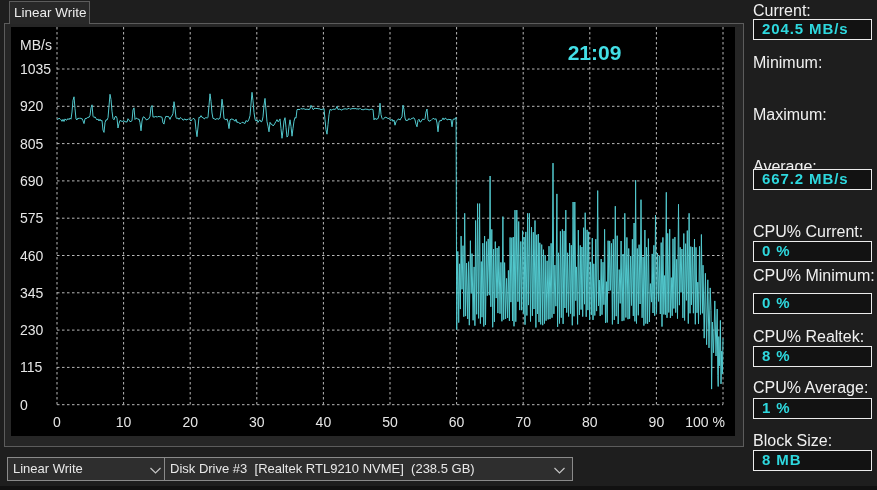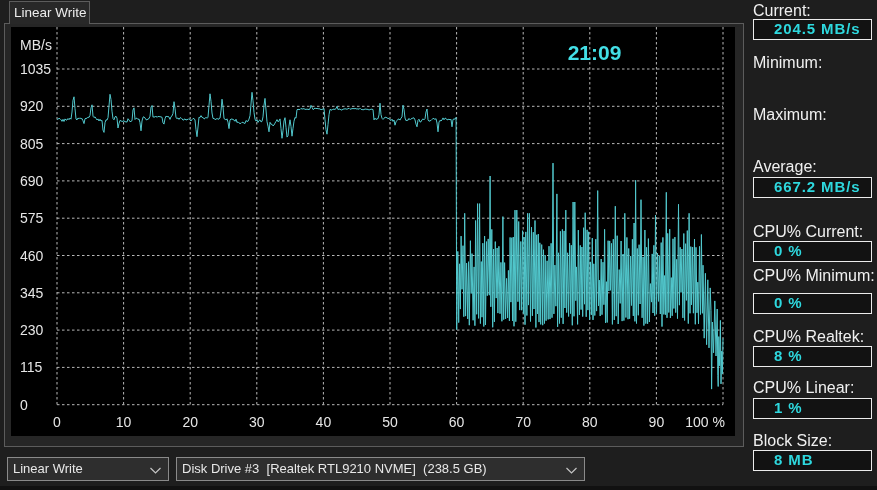--- a/index.html
+++ b/index.html
@@ -6,21 +6,21 @@
 #panel { position:absolute; left:4px; top:23px; width:740px; height:424px;
   border:1px solid #5c5c5c; background:#262626; }
 #tab { position:absolute; left:9px; top:1px; width:81px; height:23px;
   border:1px solid #5c5c5c; border-bottom:none; background:#282828; z-index:3;
   color:#ededed; font-size:13.5px; line-height:22px; padding-left:4px; white-space:nowrap; }
 #chart { position:absolute; left:11px; top:27px; z-index:2; }
 #side { position:absolute; left:744px; top:0; width:133px; height:490px; }
 .lab { position:absolute; left:9px; color:#f0f0f0; font-size:16px; }
 .vbox { position:absolute; left:9px; width:119px; height:21px; border:1.5px solid #ececec;
   background:#121212; color:#2ed8de; font-weight:bold; font-size:15px; line-height:18px;
-  padding-left:20px; letter-spacing:0.9px; }
+  padding-left:8px; letter-spacing:0.9px; }
 .combo { position:absolute; top:457px; height:24px; background:#2e2e2e;
   border:1px solid #8a8a8a; color:#e8e8e8; font-size:13px; line-height:22px; padding-left:5px; }
 .combo svg { position:absolute; right:7px; top:9px; }
 #bstrip { position:absolute; left:0; top:486px; width:877px; height:4px; background:#111; }
 </style></head><body>
 <div id="tab">Linear Write</div>
 <div id="panel"></div>
 <svg id="chart" width="724" height="409">
 <rect x="0" y="0" width="724" height="409" fill="#000"></rect>
 <g stroke="#b8b8b8" stroke-width="1" stroke-dasharray="2.5 2.5">
@@ -72,34 +72,34 @@
 </g>
 <text x="583.5" y="33" text-anchor="middle" fill="#43dfe6" font-size="21px" font-weight="bold">21:09</text>
 <path d="M46.0 92.3 L47.0 92.2 L48.0 91.3 L49.0 91.8 L50.0 92.8 L51.0 94.4 L52.0 92.3 L53.0 94.5 L54.0 91.9 L55.0 93.1 L56.0 93.0 L57.0 91.5 L58.0 92.7 L59.0 91.0 L60.0 92.2 L61.0 85.0 L62.0 73.3 L63.0 69.8 L64.0 81.5 L65.0 92.1 L66.0 92.9 L67.0 91.0 L68.0 91.8 L69.0 90.8 L70.0 91.9 L71.0 91.5 L72.0 93.8 L73.0 96.6 L74.0 91.7 L75.0 91.3 L76.0 91.3 L77.0 90.1 L78.0 90.4 L79.0 88.4 L80.0 80.8 L81.0 77.8 L82.0 89.2 L83.0 90.6 L84.0 89.8 L85.0 91.4 L86.0 93.0 L87.0 91.9 L88.0 94.0 L89.0 92.2 L90.0 94.0 L91.0 93.4 L92.0 103.1 L93.0 105.4 L94.0 95.7 L95.0 92.8 L96.0 93.1 L97.0 90.7 L98.0 79.0 L99.0 67.3 L100.0 72.5 L101.0 84.2 L102.0 91.7 L103.0 92.8 L104.0 89.9 L105.0 89.2 L106.0 91.2 L107.0 101.0 L108.0 96.5 L109.0 93.4 L110.0 93.9 L111.0 94.4 L112.0 94.3 L113.0 93.5 L114.0 95.0 L115.0 94.6 L116.0 95.2 L117.0 91.7 L118.0 93.0 L119.0 94.7 L120.0 94.3 L121.0 93.7 L122.0 83.0 L123.0 80.8 L124.0 92.5 L125.0 91.3 L126.0 91.2 L127.0 92.5 L128.0 91.9 L129.0 95.7 L130.0 103.8 L131.0 94.0 L132.0 90.2 L133.0 89.8 L134.0 91.0 L135.0 92.7 L136.0 92.8 L137.0 92.0 L138.0 91.6 L139.0 89.2 L140.0 80.1 L141.0 78.5 L142.0 90.2 L143.0 89.7 L144.0 90.2 L145.0 89.1 L146.0 90.4 L147.0 89.3 L148.0 89.7 L149.0 89.6 L150.0 90.0 L151.0 90.2 L152.0 95.9 L153.0 97.1 L154.0 91.7 L155.0 89.1 L156.0 89.8 L157.0 89.4 L158.0 90.1 L159.0 92.4 L160.0 89.7 L161.0 88.9 L162.0 86.4 L163.0 74.7 L164.0 81.3 L165.0 90.7 L166.0 91.6 L167.0 90.9 L168.0 92.4 L169.0 90.8 L170.0 90.8 L171.0 91.8 L172.0 93.2 L173.0 92.7 L174.0 91.8 L175.0 93.2 L176.0 92.3 L177.0 92.6 L178.0 91.6 L179.0 92.9 L180.0 94.0 L181.0 92.5 L182.0 91.5 L183.0 91.5 L184.0 93.0 L185.0 102.7 L186.0 109.7 L187.0 100.0 L188.0 90.2 L189.0 90.6 L190.0 88.6 L191.0 90.4 L192.0 90.4 L193.0 91.9 L194.0 91.5 L195.0 90.2 L196.0 91.3 L197.0 90.2 L198.0 78.5 L199.0 66.8 L200.0 74.3 L201.0 86.0 L202.0 91.4 L203.0 91.6 L204.0 92.2 L205.0 92.6 L206.0 91.2 L207.0 92.5 L208.0 91.6 L209.0 91.1 L210.0 83.9 L211.0 72.2 L212.0 79.9 L213.0 91.6 L214.0 92.1 L215.0 93.1 L216.0 91.8 L217.0 95.2 L218.0 101.6 L219.0 92.9 L220.0 92.1 L221.0 92.0 L222.0 92.5 L223.0 93.0 L224.0 94.3 L225.0 92.2 L226.0 95.6 L227.0 94.8 L228.0 95.9 L229.0 96.6 L230.0 96.3 L231.0 95.3 L232.0 95.4 L233.0 96.1 L234.0 96.5 L235.0 93.5 L236.0 94.4 L237.0 94.3 L238.0 92.1 L239.0 88.7 L240.0 77.0 L241.0 65.3 L242.0 73.8 L243.0 85.5 L244.0 92.1 L245.0 94.1 L246.0 92.7 L247.0 95.4 L248.0 93.6 L249.0 92.9 L250.0 94.9 L251.0 94.4 L252.0 89.9 L253.0 78.2 L254.0 71.4 L255.0 83.0 L256.0 94.7 L257.0 99.2 L258.0 104.8 L259.0 95.3 L260.0 97.2 L261.0 97.3 L262.0 98.9 L263.0 98.0 L264.0 96.1 L265.0 94.4 L266.0 92.6 L267.0 94.8 L268.0 93.9 L269.0 91.9 L270.0 101.6 L271.0 111.3 L272.0 103.7 L273.0 94.0 L274.0 90.7 L275.0 100.3 L276.0 110.1 L277.0 108.8 L278.0 99.1 L279.0 92.8 L280.0 99.4 L281.0 109.2 L282.0 101.3 L283.0 94.2 L284.0 90.4 L285.0 91.2 L286.0 82.7 L287.0 82.3 L288.0 82.6 L289.0 82.5 L290.0 81.4 L291.0 82.1 L292.0 81.8 L293.0 81.7 L294.0 82.3 L295.0 82.4 L296.0 82.1 L297.0 82.4 L298.0 82.5 L299.0 81.9 L300.0 78.3 L301.0 80.3 L302.0 82.5 L303.0 82.1 L304.0 80.9 L305.0 81.9 L306.0 81.1 L307.0 82.0 L308.0 81.5 L309.0 82.2 L310.0 82.5 L311.0 82.6 L312.0 81.9 L313.0 81.4 L314.0 92.9 L315.0 102.7 L316.0 107.2 L317.0 97.4 L318.0 87.7 L319.0 82.4 L320.0 82.8 L321.0 83.2 L322.0 82.1 L323.0 82.3 L324.0 82.3 L325.0 81.7 L326.0 79.3 L327.0 82.6 L328.0 82.1 L329.0 82.1 L330.0 83.0 L331.0 83.0 L332.0 82.2 L333.0 82.0 L334.0 81.8 L335.0 81.9 L336.0 82.3 L337.0 81.7 L338.0 81.3 L339.0 82.3 L340.0 81.9 L341.0 81.7 L342.0 81.5 L343.0 81.7 L344.0 81.6 L345.0 81.6 L346.0 82.2 L347.0 81.6 L348.0 82.4 L349.0 81.2 L350.0 82.3 L351.0 82.6 L352.0 82.7 L353.0 82.7 L354.0 81.9 L355.0 82.3 L356.0 82.2 L357.0 82.5 L358.0 82.9 L359.0 82.7 L360.0 82.1 L361.0 82.3 L362.0 82.5 L363.0 92.9 L364.0 91.1 L365.0 92.6 L366.0 91.8 L367.0 91.7 L368.0 87.9 L369.0 76.2 L370.0 87.6 L371.0 91.3 L372.0 92.4 L373.0 91.2 L374.0 90.4 L375.0 90.2 L376.0 91.0 L377.0 91.4 L378.0 91.5 L379.0 92.8 L380.0 93.6 L381.0 92.2 L382.0 94.4 L383.0 93.0 L384.0 98.2 L385.0 94.8 L386.0 93.5 L387.0 92.2 L388.0 92.0 L389.0 93.1 L390.0 91.1 L391.0 89.9 L392.0 78.2 L393.0 82.4 L394.0 91.0 L395.0 93.7 L396.0 93.1 L397.0 93.3 L398.0 91.4 L399.0 92.8 L400.0 91.8 L401.0 91.6 L402.0 90.9 L403.0 90.9 L404.0 92.9 L405.0 97.1 L406.0 99.8 L407.0 93.2 L408.0 92.2 L409.0 95.0 L410.0 94.8 L411.0 92.7 L412.0 91.9 L413.0 92.8 L414.0 91.8 L415.0 85.0 L416.0 82.0 L417.0 92.9 L418.0 94.3 L419.0 93.7 L420.0 93.5 L421.0 92.5 L422.0 91.3 L423.0 91.7 L424.0 92.5 L425.0 91.6 L426.0 96.0 L427.0 104.8 L428.0 95.0 L429.0 93.3 L430.0 94.1 L431.0 92.9 L432.0 90.9 L433.0 92.8 L434.0 91.2 L435.0 91.4 L436.0 92.9 L437.0 92.6 L438.0 92.1 L439.0 92.9 L440.0 92.3 L441.0 99.8 L442.0 92.4 L443.0 92.0 L444.0 92.1 L445.0 90.4 L445.1 96.2 L445.7 302.5 L446.8 224.4 L447.7 295.6 L448.6 236.8 L449.4 282.1 L450.1 209.1 L451.0 262.3 L452.0 218.7 L452.8 289.7 L453.7 186.3 L454.6 289.1 L455.6 236.1 L456.7 291.9 L457.5 234.7 L458.3 298.2 L459.4 213.7 L460.2 266.5 L461.0 226.6 L462.1 293.3 L463.1 239.9 L463.9 298.7 L464.6 193.5 L465.7 287.3 L466.6 176.6 L467.6 291.4 L468.6 176.6 L469.4 296.6 L470.3 234.6 L471.0 290.2 L471.8 216.2 L472.8 299.5 L473.6 209.1 L474.5 298.0 L475.5 214.6 L476.3 268.7 L477.2 211.9 L478.3 268.2 L479.1 149.0 L479.8 279.8 L480.8 202.4 L481.7 300.3 L482.6 222.0 L483.4 294.9 L484.3 214.6 L485.2 271.1 L486.1 221.0 L486.9 286.1 L487.9 219.3 L489.0 286.7 L489.9 235.4 L490.9 294.3 L491.9 189.6 L492.7 292.6 L493.6 235.6 L494.6 291.9 L495.6 251.4 L496.6 290.9 L497.4 243.4 L498.4 293.8 L499.1 210.4 L499.9 275.1 L500.8 210.7 L501.5 293.9 L502.3 210.0 L503.0 299.3 L504.0 183.1 L504.8 294.7 L505.8 183.1 L506.9 274.7 L507.7 194.5 L508.7 283.1 L509.8 214.5 L510.6 283.2 L511.6 203.7 L512.4 286.5 L513.2 210.1 L514.0 297.7 L514.8 204.9 L515.9 288.5 L516.6 186.3 L517.5 278.1 L518.4 186.3 L519.5 294.5 L520.5 200.2 L521.4 288.8 L522.3 205.2 L523.0 282.0 L524.0 193.5 L524.9 300.5 L525.7 207.8 L526.5 286.9 L527.3 207.0 L528.0 295.1 L528.8 215.8 L529.7 297.4 L530.7 217.6 L531.7 298.2 L532.5 222.7 L533.5 296.5 L534.2 228.2 L535.1 293.7 L536.1 233.8 L537.2 292.4 L538.0 219.2 L539.0 292.1 L540.1 216.3 L541.0 290.7 L542.0 136.1 L542.9 286.9 L543.9 238.1 L544.9 279.2 L545.9 166.9 L546.6 299.9 L547.5 225.8 L548.5 296.5 L549.4 204.3 L550.3 290.7 L551.4 202.4 L552.1 296.9 L553.1 203.9 L553.9 281.0 L554.8 183.1 L555.7 285.6 L556.6 225.8 L557.6 289.5 L558.6 216.1 L559.5 286.6 L560.3 218.2 L561.3 298.3 L562.1 175.0 L563.0 289.3 L563.8 175.0 L564.8 273.7 L565.5 239.9 L566.6 297.4 L567.3 203.1 L568.4 287.9 L569.3 218.4 L570.1 282.6 L570.9 220.0 L571.7 289.6 L572.6 200.7 L573.5 277.2 L574.2 185.7 L575.2 289.8 L576.1 202.8 L576.9 283.1 L577.6 204.8 L578.6 293.0 L579.5 234.9 L580.4 287.8 L581.3 211.1 L582.0 292.9 L582.8 236.8 L583.8 288.5 L584.8 212.2 L585.6 284.1 L586.7 163.6 L587.5 278.8 L588.3 253.1 L589.2 289.0 L590.2 232.0 L591.0 287.7 L592.0 235.2 L592.9 277.7 L593.6 202.3 L594.5 295.9 L595.4 254.7 L596.2 295.5 L597.1 213.7 L597.9 264.0 L598.7 213.9 L599.5 263.3 L600.5 216.4 L601.4 297.4 L602.3 212.2 L603.3 292.9 L604.3 179.2 L605.2 289.2 L606.2 208.7 L607.2 297.0 L608.2 242.6 L609.2 276.4 L610.1 214.0 L611.1 294.1 L612.1 227.0 L612.9 293.6 L613.8 186.3 L614.9 290.5 L615.9 210.4 L617.0 292.2 L617.7 221.5 L618.6 291.7 L619.6 229.1 L620.5 278.5 L621.4 212.3 L622.3 288.9 L623.1 196.0 L623.9 294.4 L624.6 153.3 L625.5 296.5 L626.3 221.5 L627.3 288.3 L628.1 217.7 L629.1 277.0 L630.0 172.7 L631.1 290.8 L632.1 229.9 L632.9 298.6 L633.9 203.0 L634.8 296.6 L635.6 220.3 L636.6 296.8 L637.4 211.6 L638.4 295.0 L639.4 256.6 L640.5 275.1 L641.2 226.9 L642.0 286.0 L642.9 218.3 L643.7 288.7 L644.5 188.0 L645.5 286.9 L646.5 226.3 L647.5 274.4 L648.3 228.8 L649.3 287.0 L650.2 215.6 L651.0 299.6 L651.9 210.4 L652.8 287.4 L653.5 248.6 L654.4 287.7 L655.3 165.3 L656.0 290.8 L656.7 206.4 L657.8 285.5 L658.7 202.1 L659.4 291.0 L660.3 250.6 L661.2 288.8 L662.0 211.8 L662.9 281.5 L663.9 210.1 L664.7 285.6 L665.7 232.3 L666.5 291.6 L667.5 177.3 L668.4 278.2 L669.2 220.3 L670.0 265.4 L670.9 222.0 L671.9 290.9 L672.8 206.5 L673.6 293.5 L674.6 216.7 L675.4 273.4 L676.3 203.6 L677.3 296.6 L678.1 186.3 L679.0 286.3 L679.8 219.6 L680.5 277.8 L681.6 220.1 L682.4 286.2 L683.5 212.0 L684.3 297.3 L685.0 220.3 L686.0 285.8 L686.8 255.2 L687.5 296.8 L688.5 219.4 L689.5 287.5 L690.4 207.5 L691.4 286.3 L692.0 238.2 L693.2 311.2 L694.4 246.3 L695.6 317.7 L696.8 252.8 L698.0 320.9 L699.2 260.9 L700.0 283.6 L700.6 362.1 L701.4 295.0 L702.6 325.8 L703.8 273.9 L705.0 329.0 L706.2 282.0 L706.8 348.5 L707.2 359.5 L707.8 309.6 L708.6 338.8 L709.4 293.4 L710.0 356.9 L710.7 324.2 L711.4 346.9 L712.0 311.4" fill="none" stroke="#52c8cd" stroke-width="1"></path>
 </svg>
 <div id="side">
 <div class="lab" style="top:2px">Current:</div>
 <div class="vbox" style="top:19px">204.5 MB/s</div>
 <div class="lab" style="top:54px">Minimum:</div>
 <div class="lab" style="top:106px">Maximum:</div>
 <div class="lab" style="top:158px">Average:</div>
-<div class="vbox" style="top:177px">667.2 MB/s</div>
+<div class="vbox" style="top:169px">667.2 MB/s</div>
 <div class="lab" style="top:223px">CPU% Current:</div>
 <div class="vbox" style="top:241px">0 %</div>
 <div class="lab" style="top:267px">CPU% Minimum:</div>
 <div class="vbox" style="top:293px">0 %</div>
 <div class="lab" style="top:328px">CPU% Realtek:</div>
 <div class="vbox" style="top:346px">8 %</div>
-<div class="lab" style="top:379px">CPU% Linear:</div>
+<div class="lab" style="top:379px">CPU% Average:</div>
 <div class="vbox" style="top:398px">1 %</div>
 <div class="lab" style="top:432px">Block Size:</div>
 <div class="vbox" style="top:450px">8 MB</div>
 </div>
 <div class="combo" style="left:7px; width:162px;">Linear Write
 <svg width="11" height="7" viewBox="0 0 11 7">
       <path d="M0.5 1 L5.5 6 L10.5 1" stroke="#c4c4c4" stroke-width="1.2" fill="none"></path>
     </svg>
 </div>
-<div class="combo" style="left:176px; width:409px;">Disk Drive #3&nbsp; [Realtek RTL9210 NVME]&nbsp; (238.5 GB)
+<div class="combo" style="left:164px; width:409px;">Disk Drive #3&nbsp; [Realtek RTL9210 NVME]&nbsp; (238.5 GB)
 <svg width="11" height="7" viewBox="0 0 11 7">
       <path d="M0.5 1 L5.5 6 L10.5 1" stroke="#c4c4c4" stroke-width="1.2" fill="none"></path>
     </svg>
 </div>
 <div id="bstrip"></div>
 </body></html>

